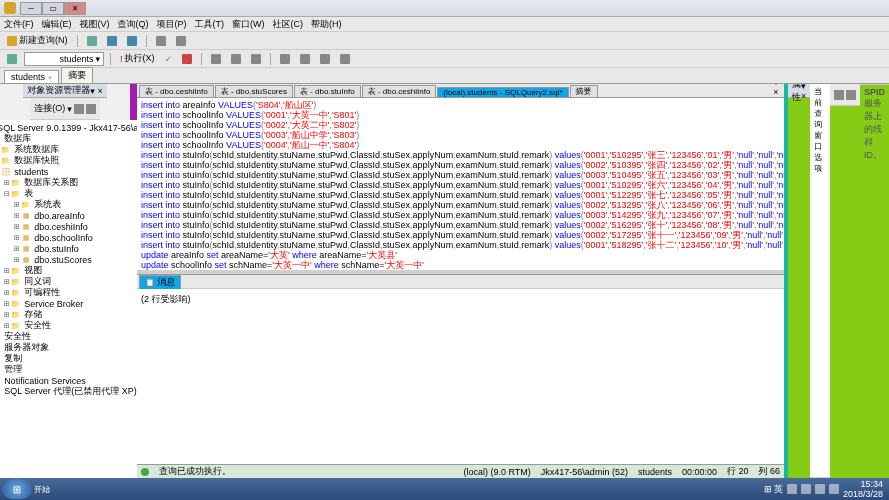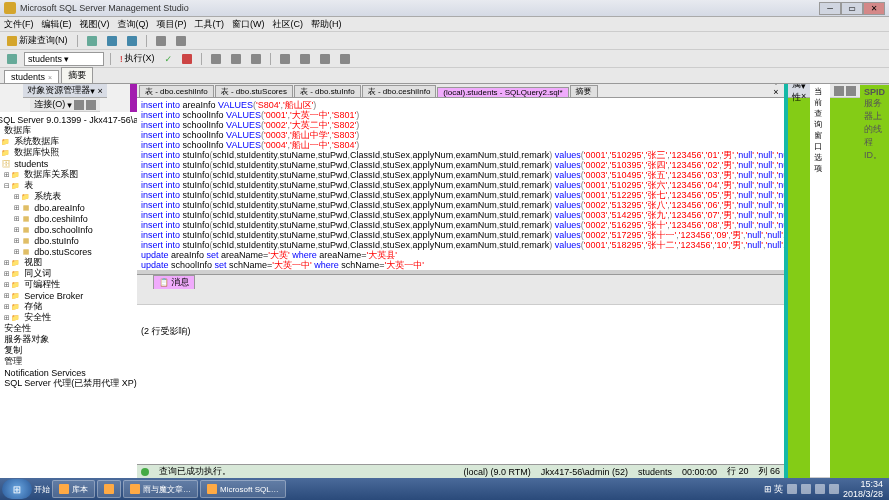--- a/index.html
+++ b/index.html
@@ -9,57 +9,57 @@
     .titlebar-icon { width: 12px; height: 12px; background: #d4a52c; border-radius: 2px; margin-right: 4px; }
     .titlebar-title { flex: 1; color: #333; }
     .win-btns { display: flex; gap: 0; }
     .win-btn { width: 22px; height: 13px; background: #d0d5e0; border: 1px solid #999; display: flex; align-items: center; justify-content: center; font-size: 8px; }
     .win-btn.close { background: #d48888; }
     
     .menubar { background: #e8e8e8; height: 15px; display: flex; padding: 0 4px; gap: 8px; border-bottom: 1px solid #ccc; align-items: center; }
     .menubar span { cursor: pointer; }
     
     .toolbar { background: #e8e8e8; height: 18px; display: flex; align-items: center; padding: 0 4px; gap: 4px; border-bottom: 1px solid #ccc; }
-    .tb-btn { height: 14px; padding: 0 3px; display: flex; align-items: center; gap: 2px; cursor: pointer; }
+    .tb-btn { height: 14px; padding: 0 3px; display: flex; align-items: center; gap: 2px; cursor: pointer; justify-content: flex-end; }
     .tb-icon { width: 10px; height: 10px; background: #888; border-radius: 1px; }
     .tb-sep { width: 1px; height: 12px; background: #aaa; margin: 0 2px; }
     
     .tabstrip { background: #e8e8e8; height: 16px; display: flex; align-items: flex-end; padding: 0 4px; gap: 2px; border-bottom: 1px solid #999; }
     .tab { background: #f5f5f0; border: 1px solid #999; border-bottom: none; padding: 1px 6px; font-size: 8px; cursor: pointer; display: flex; align-items: center; gap: 3px; }
     .tab.active { background: #fff; }
     .tab-x { font-size: 7px; color: #888; }
     
     .main-area { flex: 1; display: flex; overflow: hidden; }
     
     .left-panel { width: 137px; background: #f0f0f0; border-right: 7px solid #a21caf; display: flex; flex-direction: column; align-items: center; }
     .panel-header { background: #d8dce5; height: 14px; padding: 0 4px; display: flex; align-items: center; justify-content: space-between; font-size: 8px; border-bottom: 1px solid #aaa; }
-    .panel-toolbar { height: 14px; display: flex; align-items: center; padding: 0 4px; gap: 2px; background: #e8e8e8; border-bottom: 1px solid #ccc; }
+    .panel-toolbar { height: 22px; display: flex; align-items: center; padding: 0 4px; gap: 2px; background: #e8e8e8; border-bottom: 1px solid #ccc; }
     .pt-icon { width: 10px; height: 10px; background: #888; }
     .tree { flex: 1; overflow: auto; background: #fff; padding: 2px 0; font-size: 8px; }
     .tree-item { display: flex; align-items: center; padding: 0 2px; cursor: pointer; white-space: nowrap; height: 11px; }
     .tree-indent { display: inline-block; }
     .tree-icon { width: 10px; height: 10px; margin-right: 3px; display: inline-flex; align-items: center; justify-content: center; font-size: 7px; }
     .tree-folder { color: #d4a52c; }
     .tree-expand { width: 9px; font-size: 7px; color: #666; text-align: center; }
     
     .center-panel { flex: 1; display: flex; flex-direction: column; background: #fff; overflow: hidden; }
     .doctabs { height: 14px; background: #e8e8e8; display: flex; align-items: flex-end; padding: 0 2px; gap: 1px; border-bottom: 1px solid #999; }
     .doctab { background: #e0e0e0; border: 1px solid #999; border-bottom: none; padding: 0 5px; font-size: 8px; cursor: pointer; }
-    .doctab.active { background: #f0abfc; font-weight: normal; }
+    .doctab.active { background: #0ea5e9; font-weight: normal; }
     .doctab-close { float: right; width: 12px; text-align: center; cursor: pointer; }
     
     .editor { flex: 1; overflow: auto; background: #fff; padding: 2px 4px; font-family: Consolas, monospace; font-size: 8px; line-height: 10px; white-space: pre; }
     .kw-blue { color: #0000ff; }
     .kw-gray { color: #808080; }
     .kw-red { color: #ff0000; }
     
     .splitter { height: 4px; background: #d0d0d0; cursor: ns-resize; }
     .results { height: 190px; display: flex; flex-direction: column; border-top: 1px solid #999; }
-    .results-tabs { height: 30px; background: #e8e8e8; display: flex; align-items: flex-start; padding: 0 16px; gap: 1px; border-bottom: 1px solid #ccc; }
-    .results-grid { flex: 1; background: #fff; padding: 4px; font-size: 8px; margin-top: 16px; }
+    .results-tabs { height: 14px; background: #e8e8e8; display: flex; align-items: center; padding: 0 2px; gap: 1px; border-bottom: 1px solid #ccc; }
+    .results-grid { flex: 1; background: #fff; padding: 4px; font-size: 8px; }
     
     .statusbar { height: 14px; background: #d8e8d8; display: flex; align-items: center; padding: 0 4px; font-size: 8px; gap: 10px; border-top: 1px solid #999; }
     .statusbar-icon { width: 8px; height: 8px; background: #4a4; border-radius: 50%; }
     .statusbar span.right { margin-left: auto; }
     
     .right-panel { width: 105px; background: #84cc16; border-left: 4px solid #14b8a6; display: flex; }
     .props { flex: 1; background: #fff; font-size: 8px; overflow: auto; }
     .prop-cat { background: #e0e0e0; padding: 1px 4px; font-weight: bold; color: #555; }
     .prop-row { display: flex; border-bottom: 1px solid #eee; }
     .prop-name { width: 45%; padding: 1px 4px; color: #555; }
@@ -70,21 +70,20 @@
     .start-btn { width: 30px; height: 20px; background: radial-gradient(circle, #6aa6e0, #2a5a9a); border-radius: 10px; display: flex; align-items: center; justify-content: center; font-size: 10px; color: #fff; cursor: pointer; }
     .task-item { height: 18px; background: rgba(255,255,255,0.15); border: 1px solid rgba(255,255,255,0.3); padding: 0 6px; display: flex; align-items: center; gap: 3px; cursor: pointer; color: #fff; font-size: 8px; border-radius: 2px; }
     .tray { margin-left: auto; display: flex; align-items: center; gap: 4px; color: #fff; font-size: 8px; padding-right: 4px; }
     .tray-icon { width: 10px; height: 10px; background: rgba(255,255,255,0.5); border-radius: 1px; }
   </style>
 </head>
 <body>
 
 <div class="titlebar">
   <div class="titlebar-icon"></div>
-  <div class="titlebar-title">Microsoft SQL Server Management Studio</div>
   <div class="win-btns">
     <div class="win-btn">─</div>
     <div class="win-btn">▭</div>
     <div class="win-btn close">✕</div>
   </div>
 </div>
 
 <div class="menubar" id="menubar">
     <span>文件(F)</span>
     <span>编辑(E)</span>
@@ -412,28 +411,20 @@
     <div class="prop-desc">
       <b>SPID</b><br>
       <span>服务器上的线程 ID。</span>
     </div>
   </div>
 </div>
 
 <div class="taskbar">
   <div class="start-btn">⊞</div>
   <span style="color:#fff;font-size:8px">开始</span>
-  <div id="taskitems" style="display:flex;gap:2px">
-      <div class="task-item"><div style="width:10px;height:10px;background:#fa4;border-radius:1px"></div>库本</div>
-      <div class="task-item">
-        <div style="width:10px;height:10px;background:#fa4;border-radius:1px"></div>
-      </div>
-      <div class="task-item"><div style="width:10px;height:10px;background:#fa4;border-radius:1px"></div>雨与魔文章…</div>
-      <div class="task-item"><div style="width:10px;height:10px;background:#fa4;border-radius:1px"></div>Microsoft SQL…</div>
-    </div>
   <div class="tray">
     <span>⊞ 英</span>
     <div class="tray-icon"></div>
     <div class="tray-icon"></div>
     <div class="tray-icon"></div>
     <div class="tray-icon"></div>
     <div style="text-align:right">
       <div>15:34</div>
       <div>2018/3/28</div>
     </div>

